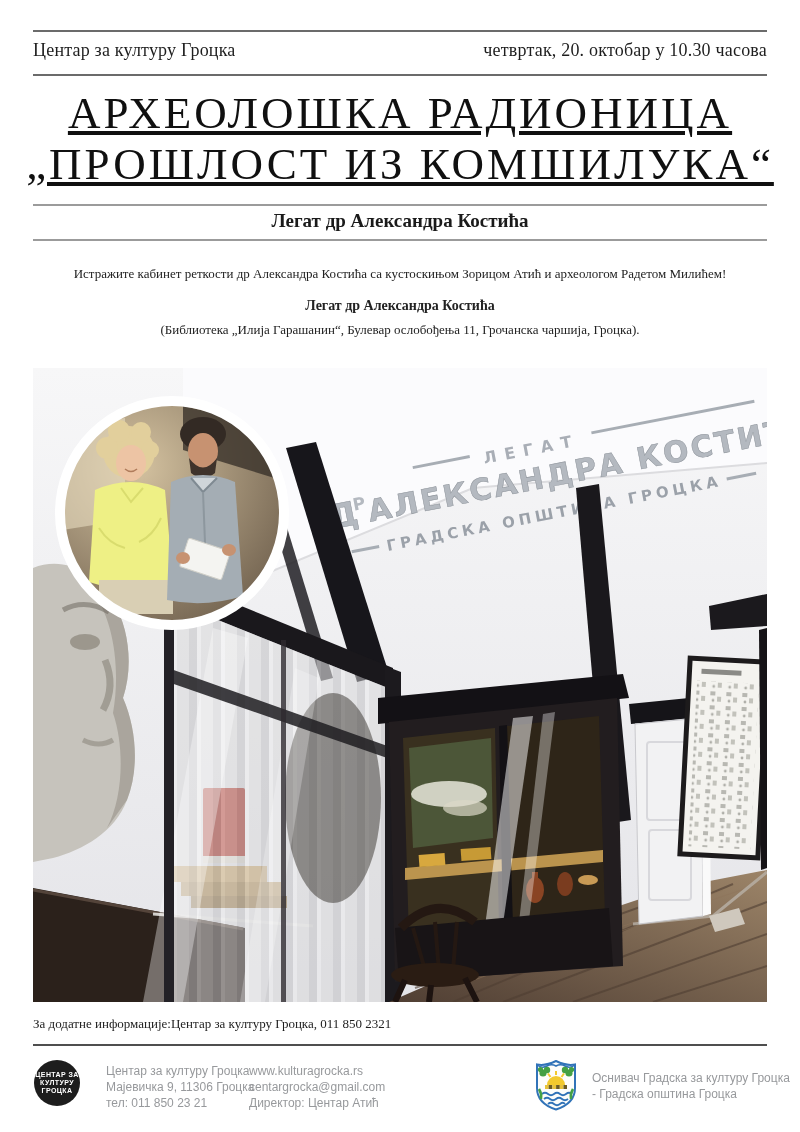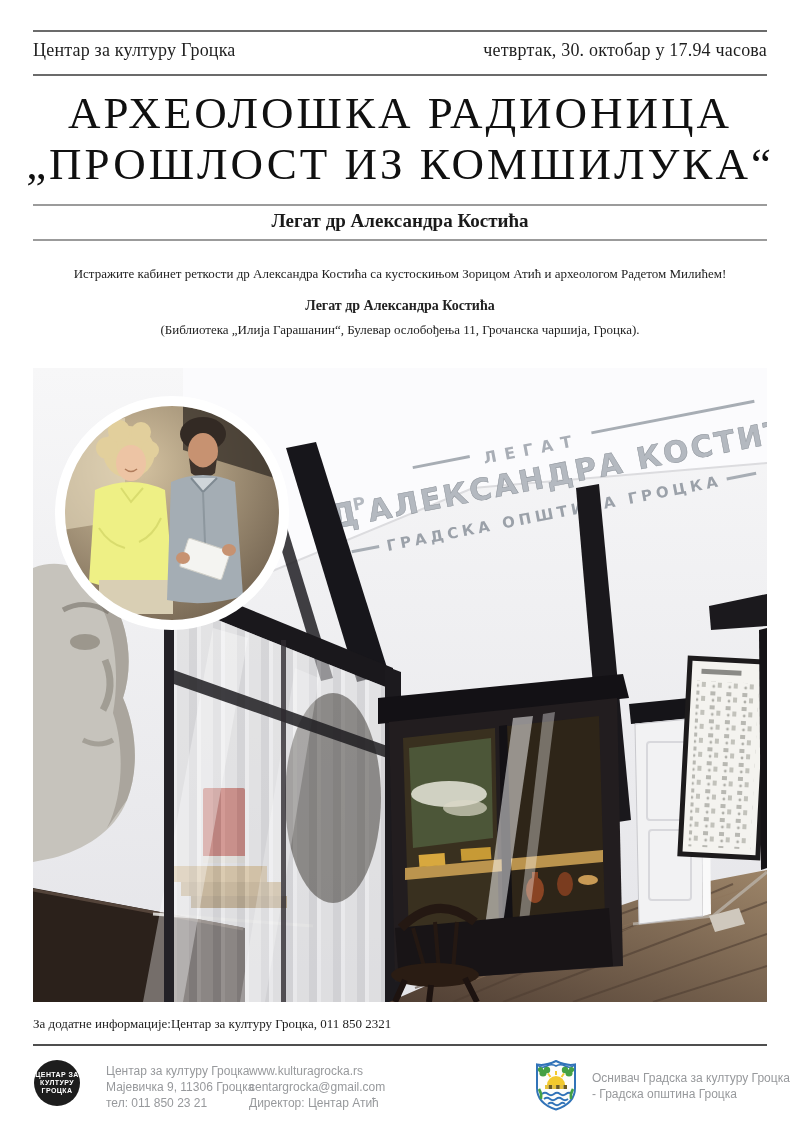--- a/index.html
+++ b/index.html
@@ -4,21 +4,21 @@
 <style>
   html,body{margin:0;padding:0;background:#ffffff;}
   .poster{position:relative;width:800px;height:1132px;background:#fff;overflow:hidden;
           font-family:"Liberation Serif",serif;color:#161616;border-radius:16px;}
   .rule{position:absolute;left:33px;right:33px;}
   #rule-hdr-top{top:30px;height:2px;background:#6b6b6b;}
   #rule-hdr-bot{top:74px;height:2px;background:#6b6b6b;}
   .hdr-row{position:absolute;left:33px;right:33px;top:40px;display:flex;
            justify-content:space-between;font-size:18px;letter-spacing:.2px;color:#1e1e1e;}
   .title{position:absolute;left:0;right:0;top:88px;text-align:center;
-         font-size:45px;line-height:51px;letter-spacing:3px;color:#101010;}
+         font-size:45px;line-height:51px;letter-spacing:3px;color:#101010;text-decoration:underline;}
   #rule-sub-top{top:204px;height:2px;background:#9b9b9b;}
   #rule-sub-bot{top:239px;height:2px;background:#9b9b9b;}
   .subtitle{position:absolute;left:0;right:0;top:210px;text-align:center;
             font-size:19px;font-weight:bold;color:#1a1a1a;}
   .intro{position:absolute;left:33px;width:734px;text-align:center;color:#222;}
   #intro-invite{top:266px;font-size:13px;}
   #intro-legacy{top:298px;font-size:14px;font-weight:bold;}
   #intro-location{top:322px;font-size:13px;}
   .photo{position:absolute;left:33px;top:368px;width:734px;height:634px;}
   .info-row{position:absolute;left:33px;right:33px;top:1016px;display:flex;
@@ -38,21 +38,21 @@
   .s-serif{font-family:"DejaVu Sans",sans-serif;}
 </style>
 </head>
 <body>
 
 <div class="poster">
 
   <div class="rule" id="rule-hdr-top"></div>
   <div class="hdr-row">
     <span>Центар за културу Гроцка</span>
-    <span>четвртак, 30. октобар у 17.94 часова</span>
+    <span>четвртак, 20. октобар у 10.30 часова</span>
   </div>
   <div class="rule" id="rule-hdr-bot"></div>
 
   <div class="title">
     <div>АРХЕОЛОШКА РАДИОНИЦА</div>
     <div>„ПРОШЛОСТ ИЗ КОМШИЛУКА“</div>
   </div>
 
   <div class="rule" id="rule-sub-top"></div>
   <div class="subtitle">Легат др Александра Костића</div>

